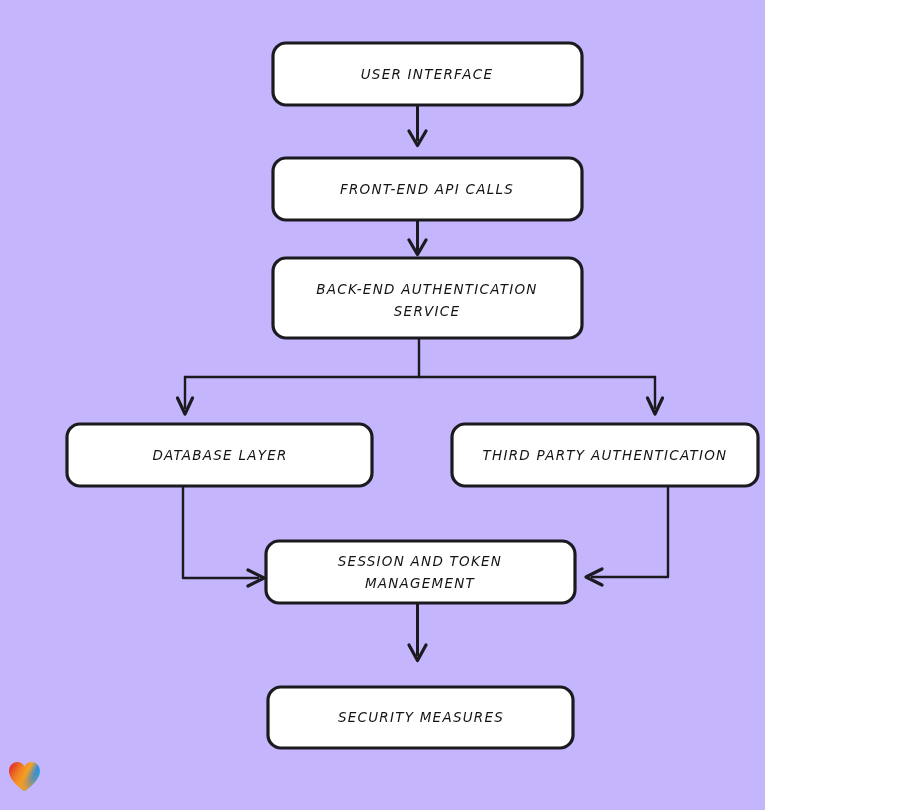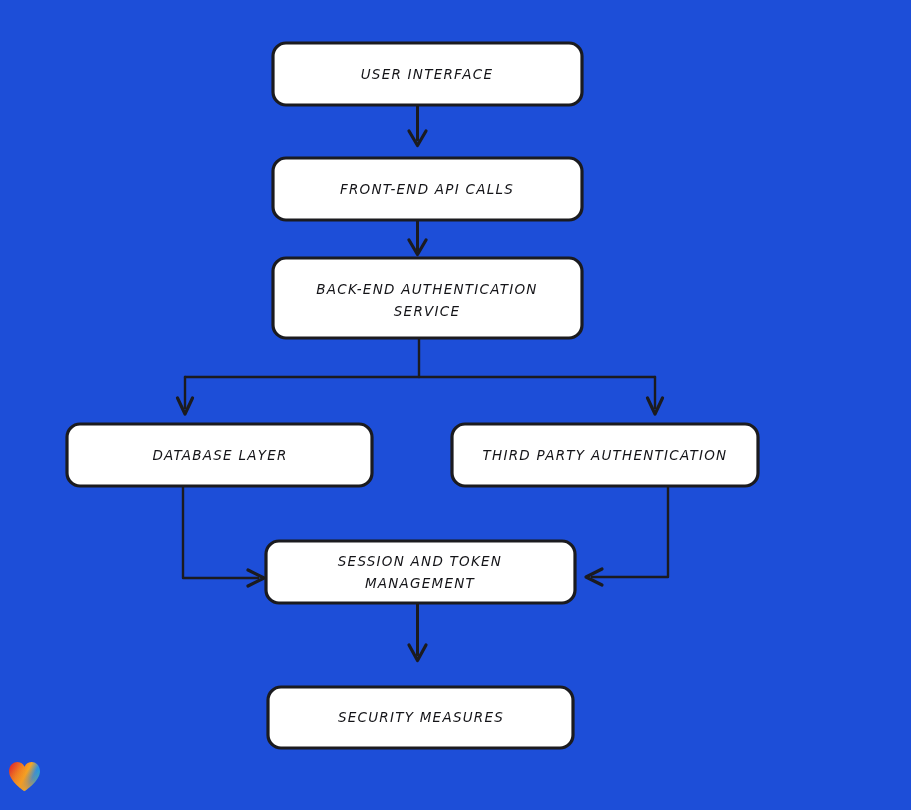--- a/index.html
+++ b/index.html
@@ -9,23 +9,23 @@
     background: #ffffff;
   }
   body {
     width: 911px;
     height: 810px;
     overflow: hidden;
     font-family: "DejaVu Sans", sans-serif;
   }
   #canvas {
     position: relative;
-    width: 911px;
+    width: 765px;
     height: 810px;
-    background: #1d4ed8;
+    background: #c4b5fd;
   }
   #flow-svg {
     position: absolute;
     top: 0;
     left: 0;
     width: 911px;
     height: 810px;
   }
   .node-box {
     fill: #ffffff;

